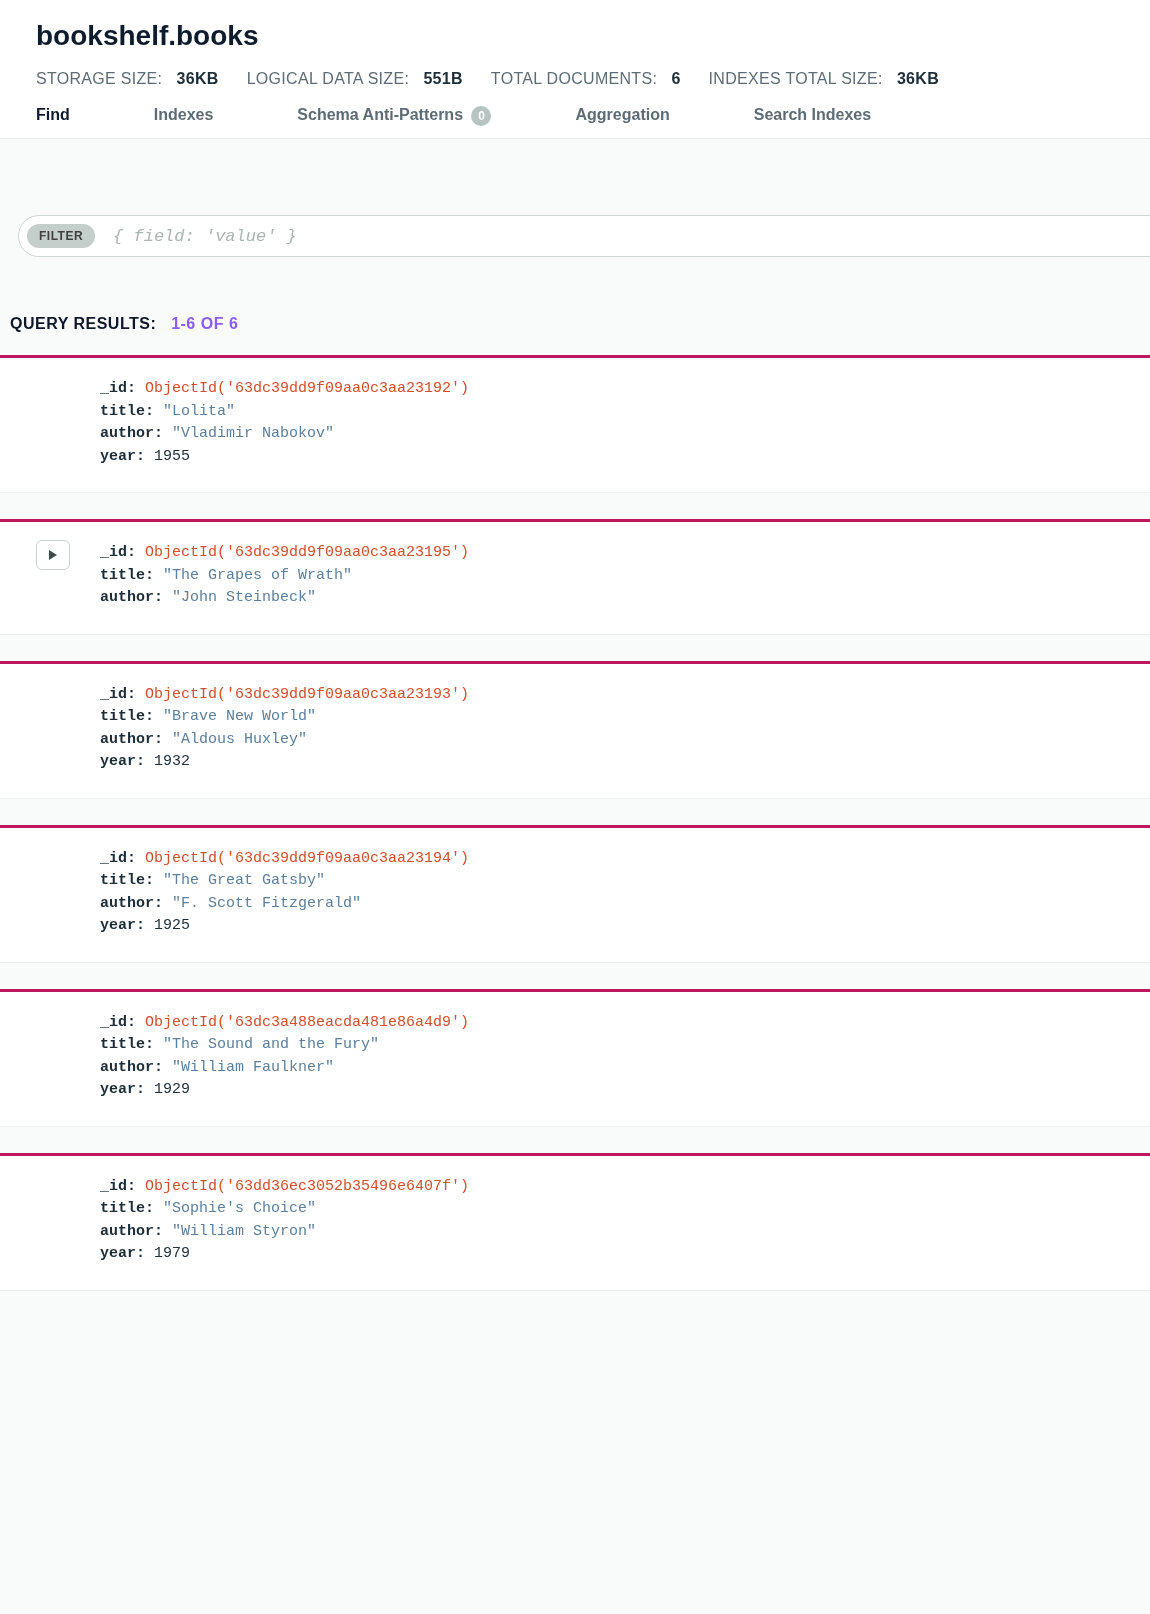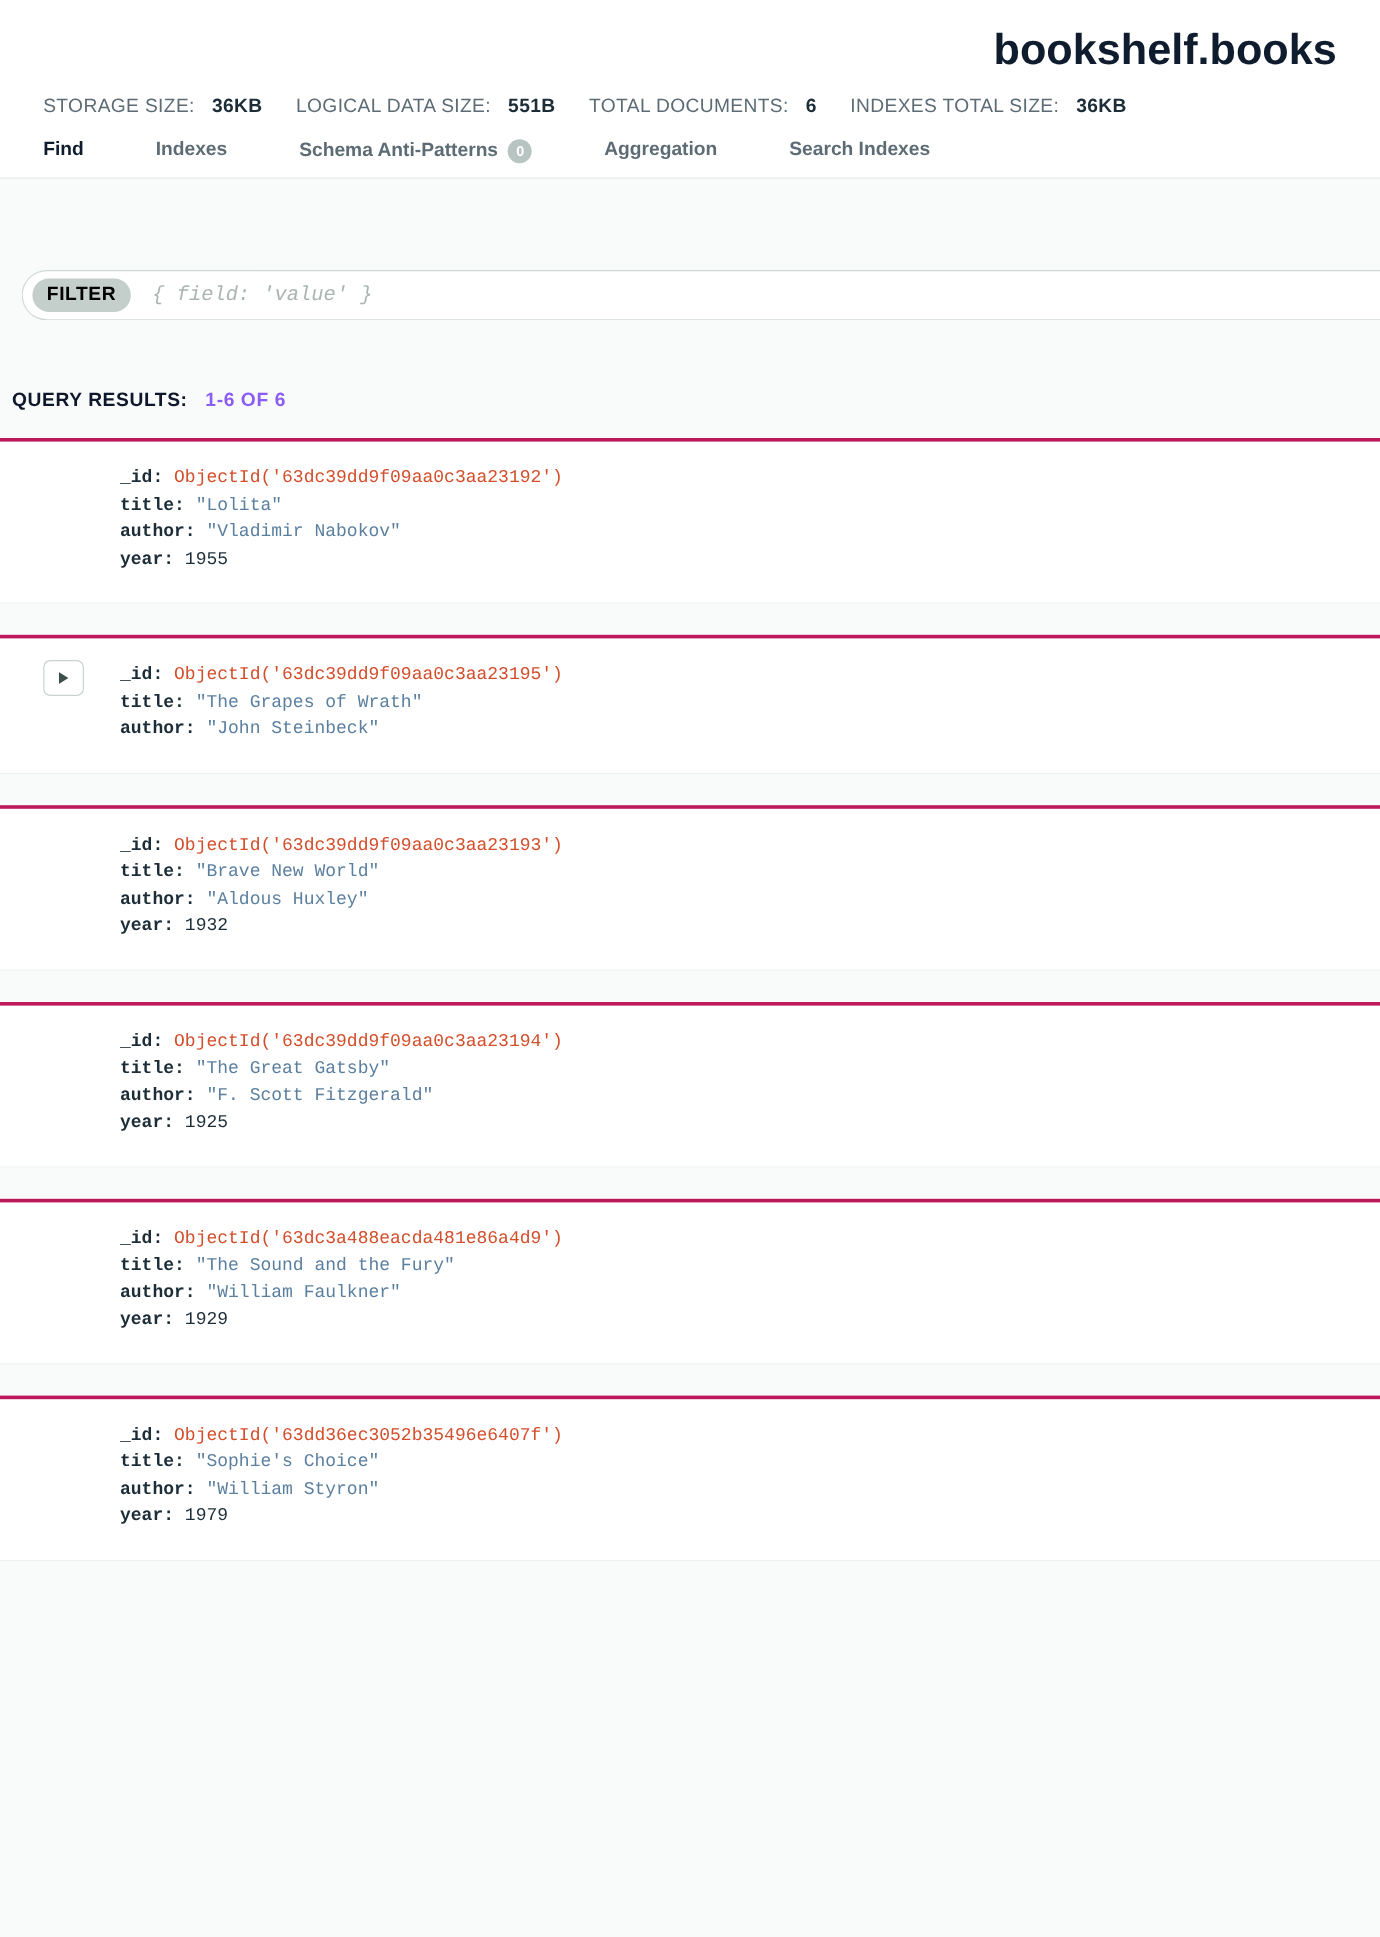--- a/index.html
+++ b/index.html
@@ -8,40 +8,39 @@
       background: #f9fbfa;
       color: #1c2d38;
       width: 1150px;
     }
     .container { padding: 0; }
     .header {
       padding: 20px 36px 0 36px;
       background: #fff;
     }
     .title {
-      font-size: 36px;
+      font-size: 28px;
       font-weight: 700;
       color: #0f1c2e;
       margin-bottom: 18px;
-      text-align: right;
     }
     .stats-row {
       display: flex;
       gap: 28px;
       font-size: 16px;
       font-weight: 500;
       color: #5d6c74;
       letter-spacing: 0.3px;
       margin-bottom: 18px;
     }
     .stat-label { color: #5d6c74; font-weight: 500; }
     .stat-value { color: #1c2d38; font-weight: 700; }
     .tabs {
       display: flex;
-      gap: 60px;
+      gap: 84px;
       font-size: 16px;
       font-weight: 600;
       color: #5d6c74;
     }
     .tab {
       padding-bottom: 12px;
       cursor: pointer;
     }
     .tab.active {
       color: #0f1c2e;
@@ -72,22 +71,22 @@
       border-radius: 22px 0 0 22px;
       border-right: none;
       background: #fff;
       display: flex;
       align-items: center;
       padding: 6px 14px 6px 8px;
       height: 42px;
     }
     .filter-pill {
       background: #c4cecb;
-      color: #000000;
-      font-size: 16px;
+      color: #404040;
+      font-size: 12px;
       font-weight: 700;
       letter-spacing: 0.5px;
       border-radius: 14px;
       padding: 5px 12px;
       margin-right: 18px;
     }
     .filter-input {
       border: none;
       outline: none;
       font-family: "SFMono-Regular", Consolas, "Liberation Mono", Menlo, monospace;

